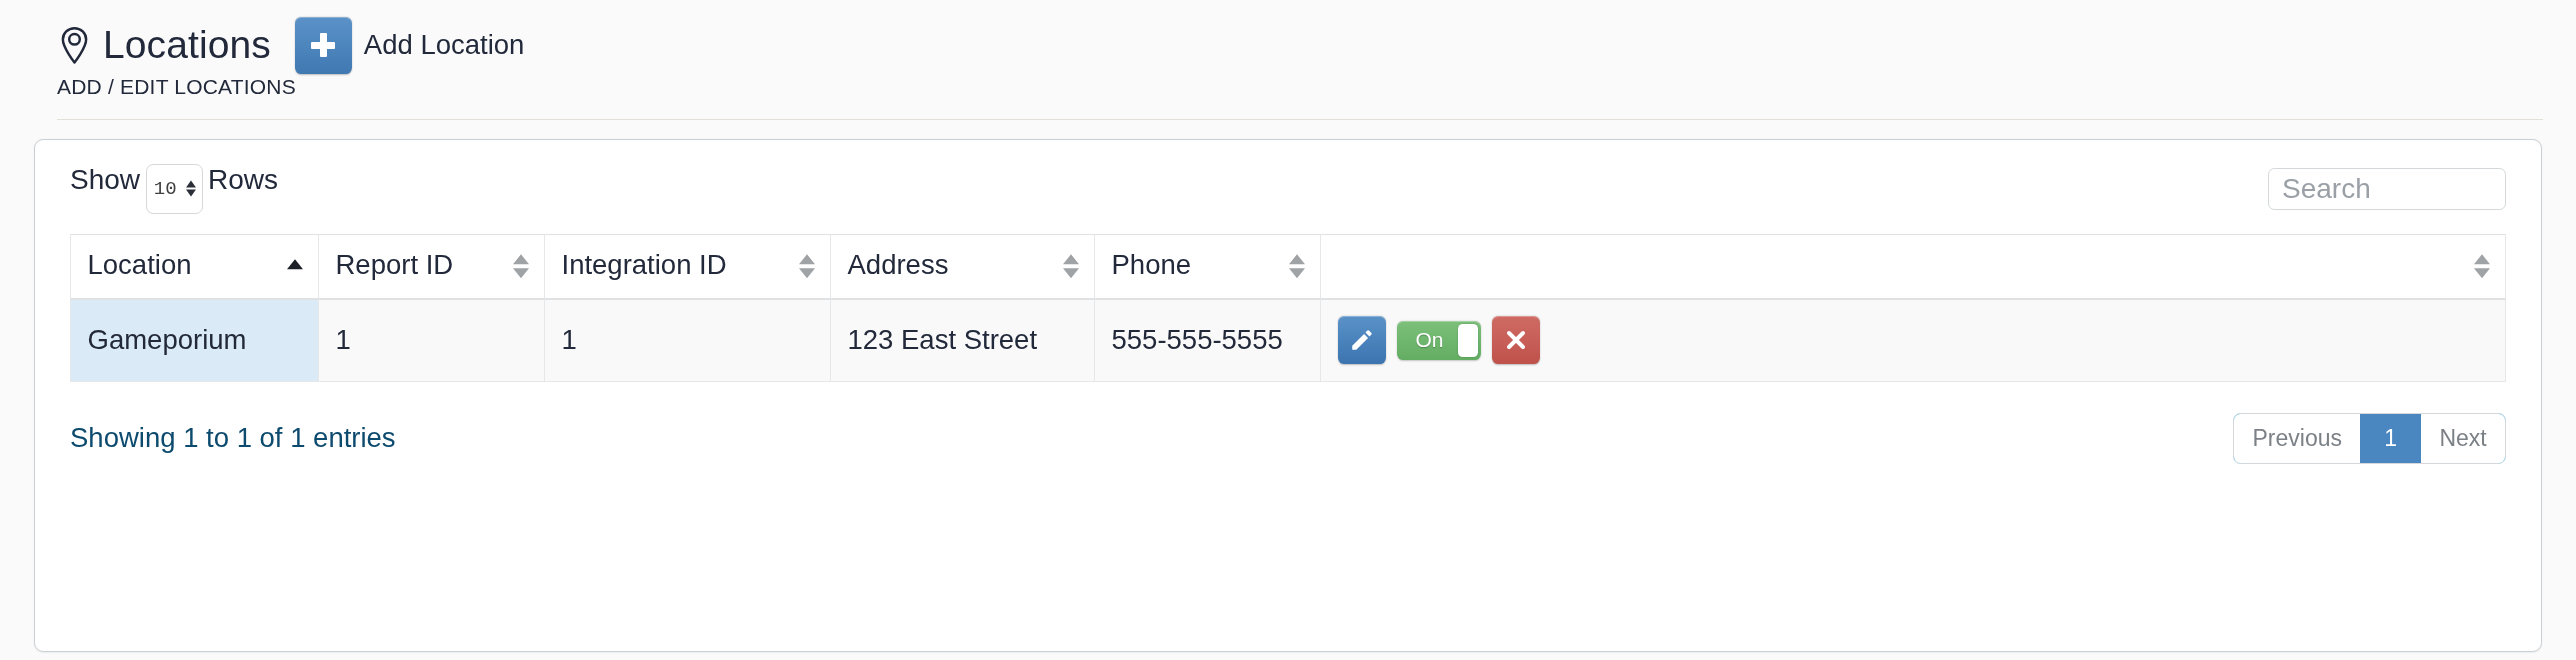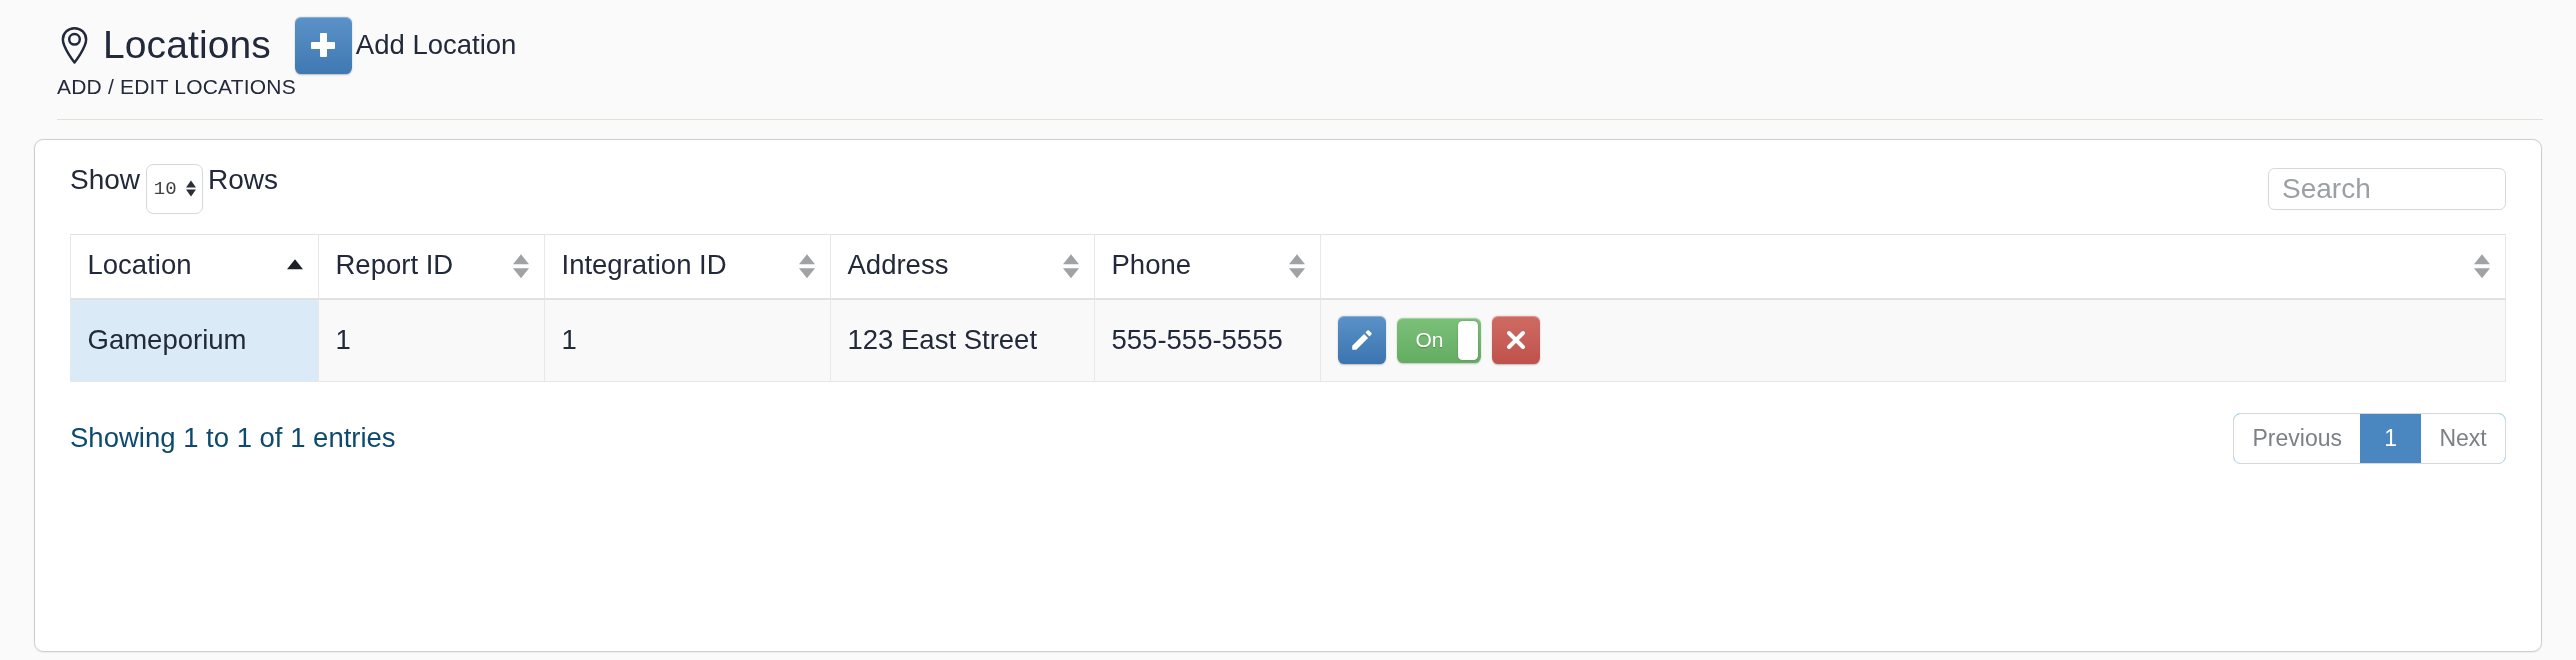--- a/index.html
+++ b/index.html
@@ -66,21 +66,21 @@
   }
   .add-btn .plus-h {
     width: 24px; height: 7.3px;
     left: 16.5px; top: 25px;
   }
   .add-btn .plus-v {
     width: 7.3px; height: 24px;
     left: 25px; top: 16.5px;
   }
   .add-label {
-    margin-left: 4px;
+    margin-left: 12px;
     font-size: 27.5px;
     color: #22293a;
     white-space: nowrap;
   }
   .subtitle {
     font-size: 21px;
     color: #22293a;
     letter-spacing: 0.2px;
     padding: 1.8px 0 0 0;
     white-space: nowrap;
@@ -261,21 +261,21 @@
   .btn-edit {
     background-image: linear-gradient(180deg, #5a92c8 0%, #3b74b0 100%);
   }
   .btn-del {
     background-image: linear-gradient(180deg, #cf6b64 0%, #bf524b 100%);
   }
   .btn-sq svg { position: absolute; left: 50%; top: 50%; transform: translate(-50%,-50%); }
 
   .toggle {
     width: 84px;
-    height: 45px;
+    height: 39px;
     border: 0;
     border-radius: 6.4px;
     background-image: linear-gradient(180deg, #7cc07a 0%, #63ad62 100%);
     box-shadow: inset 0 0.9px 0 rgba(255,255,255,0.3), 0 0.9px 1.8px rgba(0,0,0,0.22);
     position: relative;
     cursor: pointer;
     padding: 0;
     overflow: hidden;
   }
   .toggle .tg-label {

